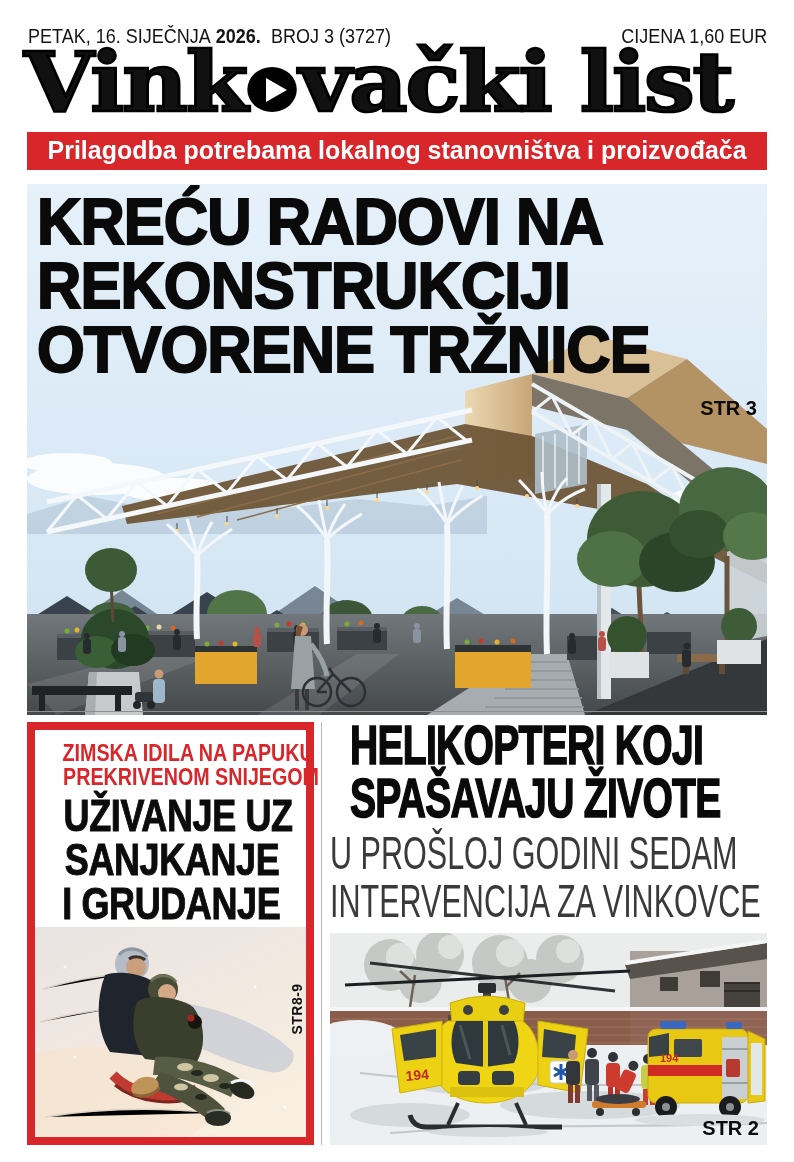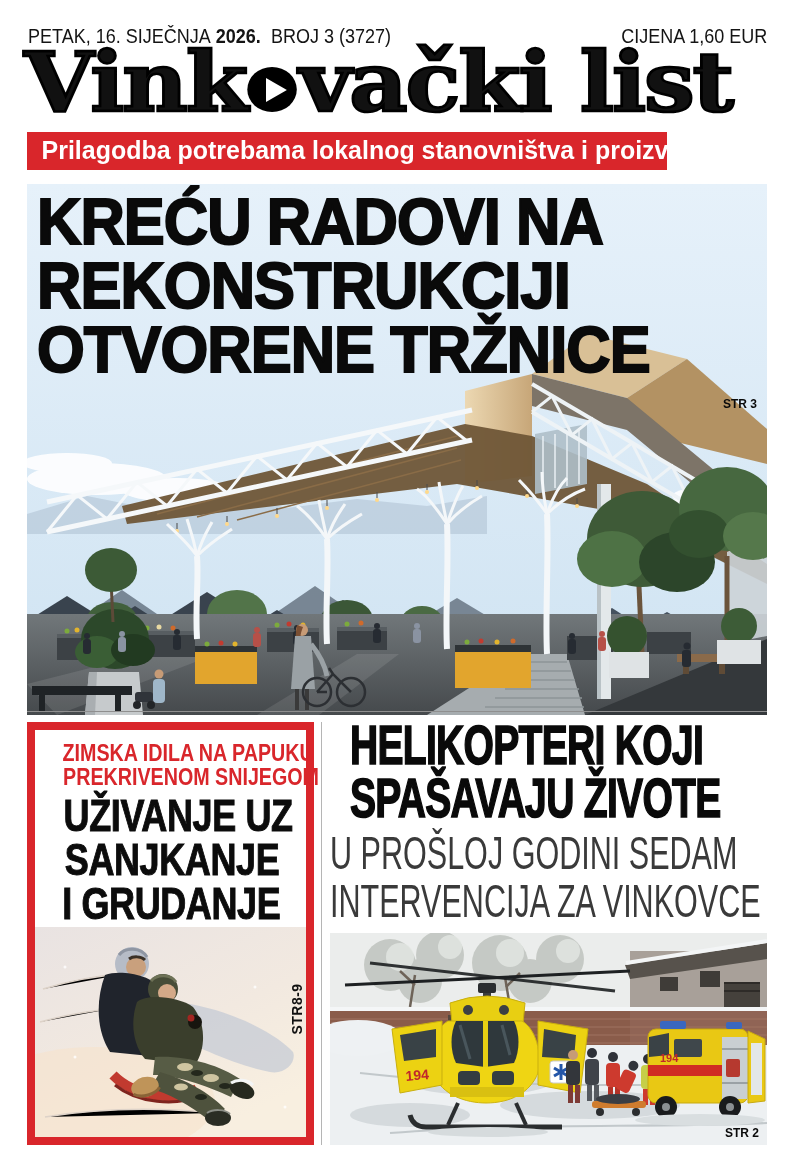--- a/index.html
+++ b/index.html
@@ -14,30 +14,30 @@
   
   .masthead{left:24px;top:34px;width:748px;height:96px;overflow:visible;}
   .masthead-inner{font-family:"DejaVu Serif",serif;font-weight:bold;font-size:82px;line-height:96px;
        letter-spacing:-2px;-webkit-text-stroke:2.6px #000;white-space:nowrap;display:inline-block;
        transform:scaleX(1.1);transform-origin:0 50%;}
   .play-o{display:inline-block;width:.55em;height:.55em;background:#000;border-radius:50%;
        position:relative;top:.015em;margin:0 .02em;-webkit-text-stroke:0;}
   .play-o::after{content:"";position:absolute;left:37%;top:25%;width:0;height:0;
        border-left:.24em solid #fff;border-top:.155em solid transparent;border-bottom:.155em solid transparent;}
   
-  .banner{left:27px;top:132px;width:640px;height:38px;background:#d9262b;text-align:center;}
+  .banner{left:27px;top:132px;width:740px;height:38px;background:#d9262b;text-align:center;}
   .banner-inner{color:#fff;font-weight:bold;font-size:26px;line-height:37px;display:inline-block;
        white-space:nowrap;transform:scaleX(.96);transform-origin:50% 0;}
   
   .hero{left:27px;top:184px;width:740px;height:531px;overflow:hidden;background:#d8eaf6;}
   .hero svg{position:absolute;left:0;top:0;}
   .hero-headline{left:10px;top:6px;}
   .hero-line{font-size:64px;line-height:64px;font-weight:bold;color:#0a0a0a;letter-spacing:-1px;
        -webkit-text-stroke:2px #0a0a0a;white-space:nowrap;transform:scaleX(.96);transform-origin:0 0;}
-  .pageref{font-size:12px;font-weight:bold;color:#0a0a0a;}
+  .pageref{font-size:20px;font-weight:bold;color:#0a0a0a;}
   .hero-ref{right:10px;top:213px;}
   
   .rule-h{left:27px;top:711px;width:740px;height:1px;background:#8f8f8f;}
   .rule-v{left:321px;top:722px;width:1px;height:423px;background:#b5b5b5;}
   
   .winterbox{left:27px;top:722px;width:287px;height:423px;border:8px solid #d9262b;
        background:#fff;box-sizing:border-box;}
   .kicker{margin-top:11px;text-align:right;}
   .kicker-line{font-size:24px;line-height:24px;font-weight:bold;color:#d9262b;white-space:nowrap;
        display:inline-block;transform:scaleX(.82);transform-origin:50% 0;}

